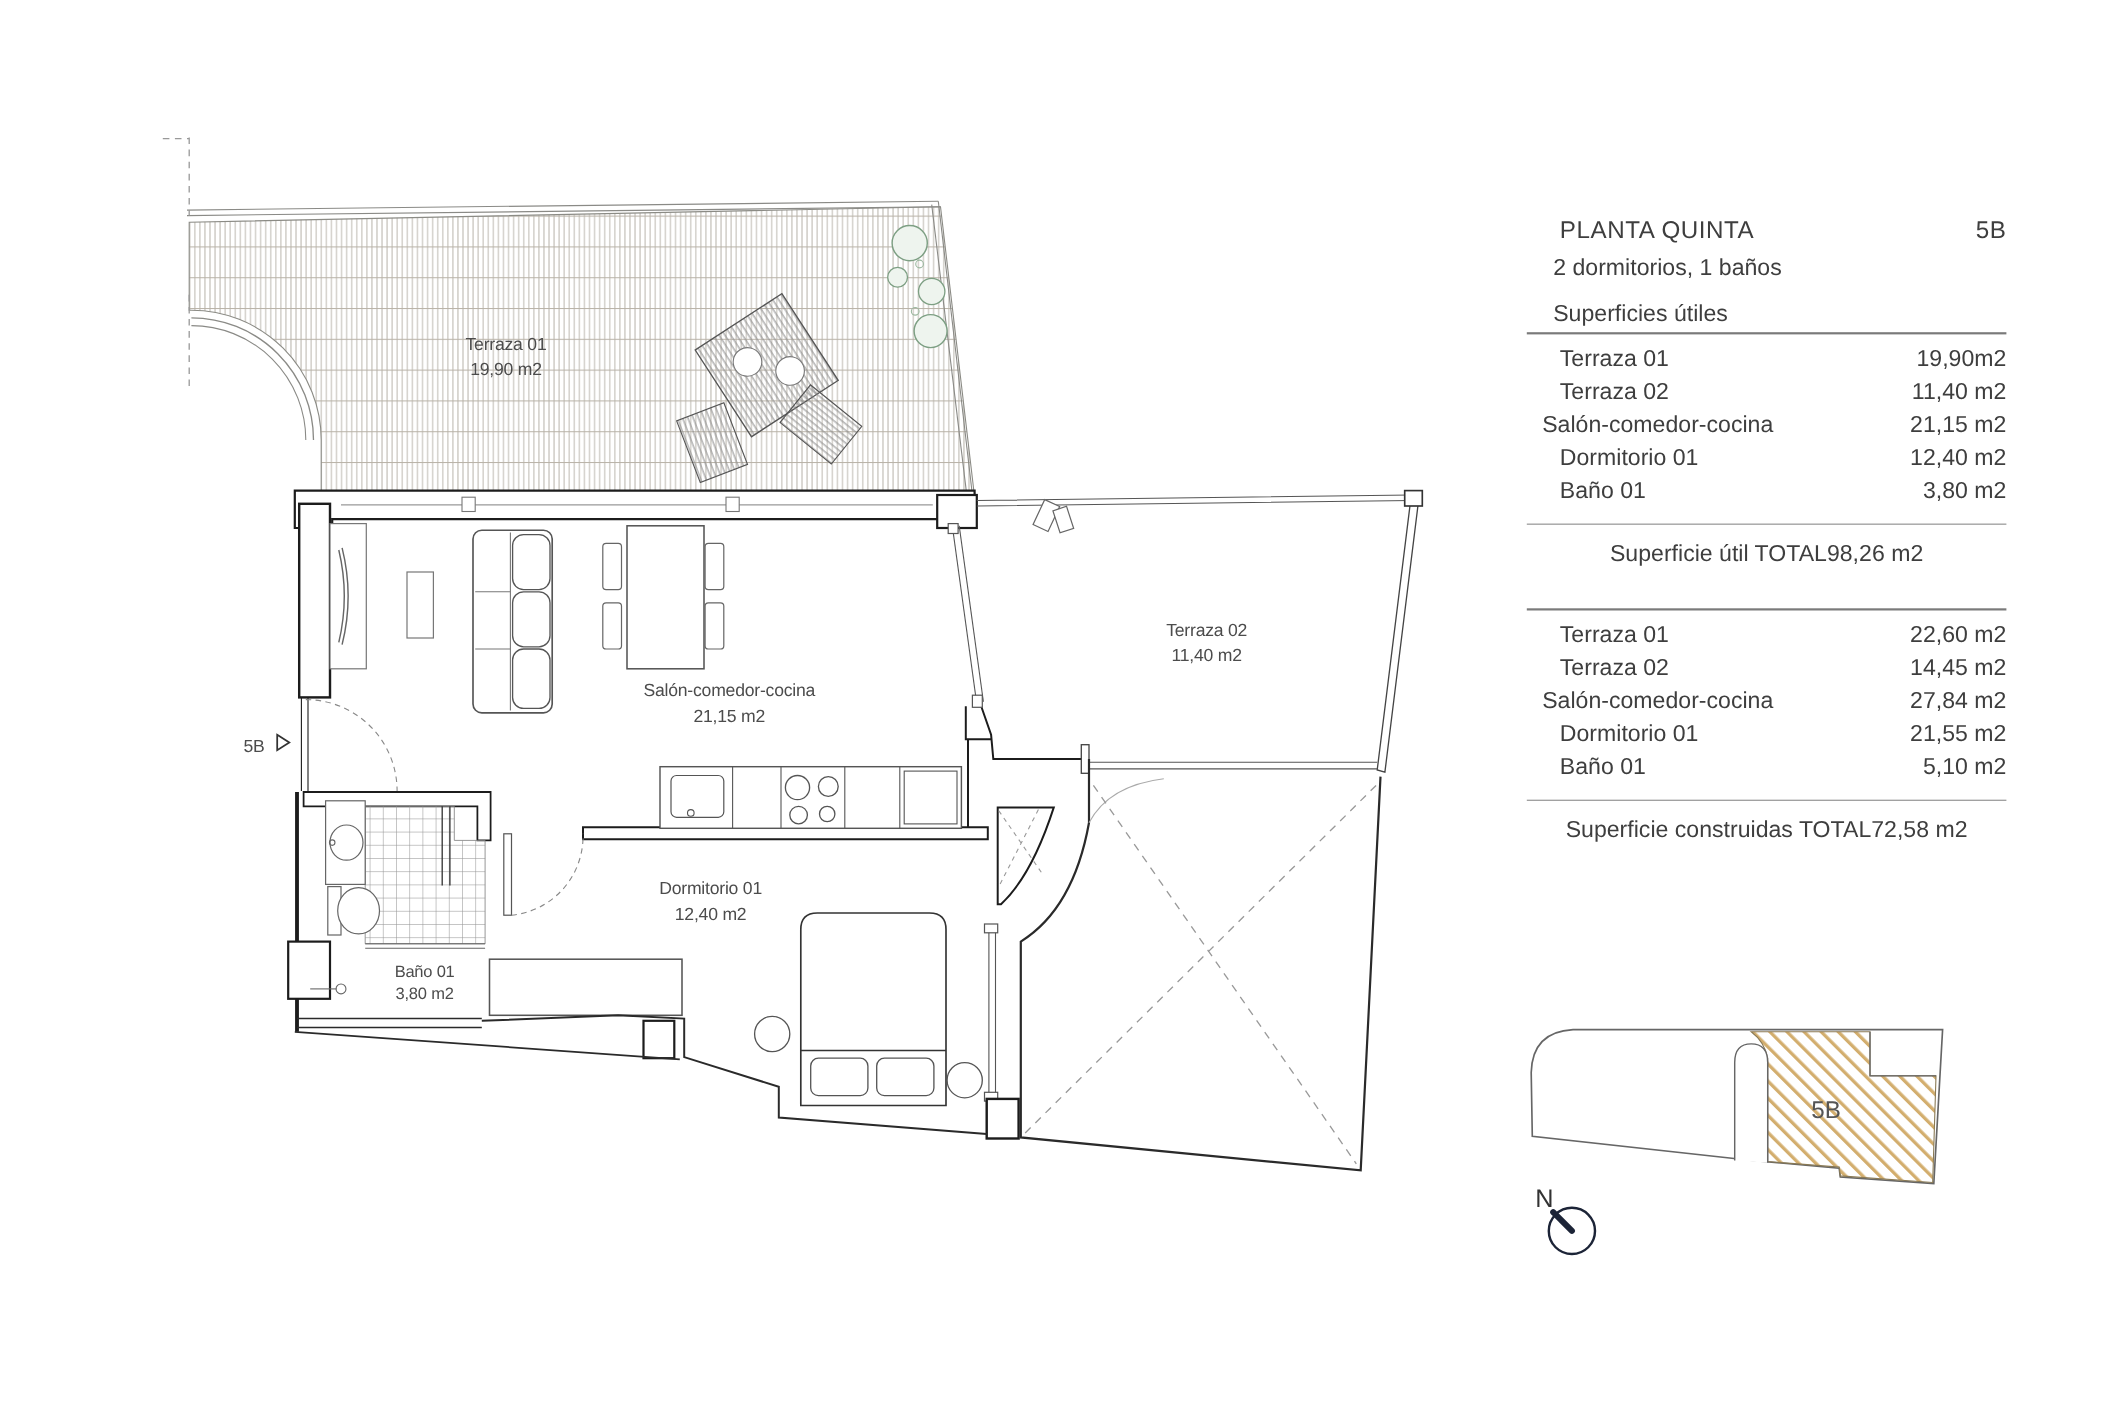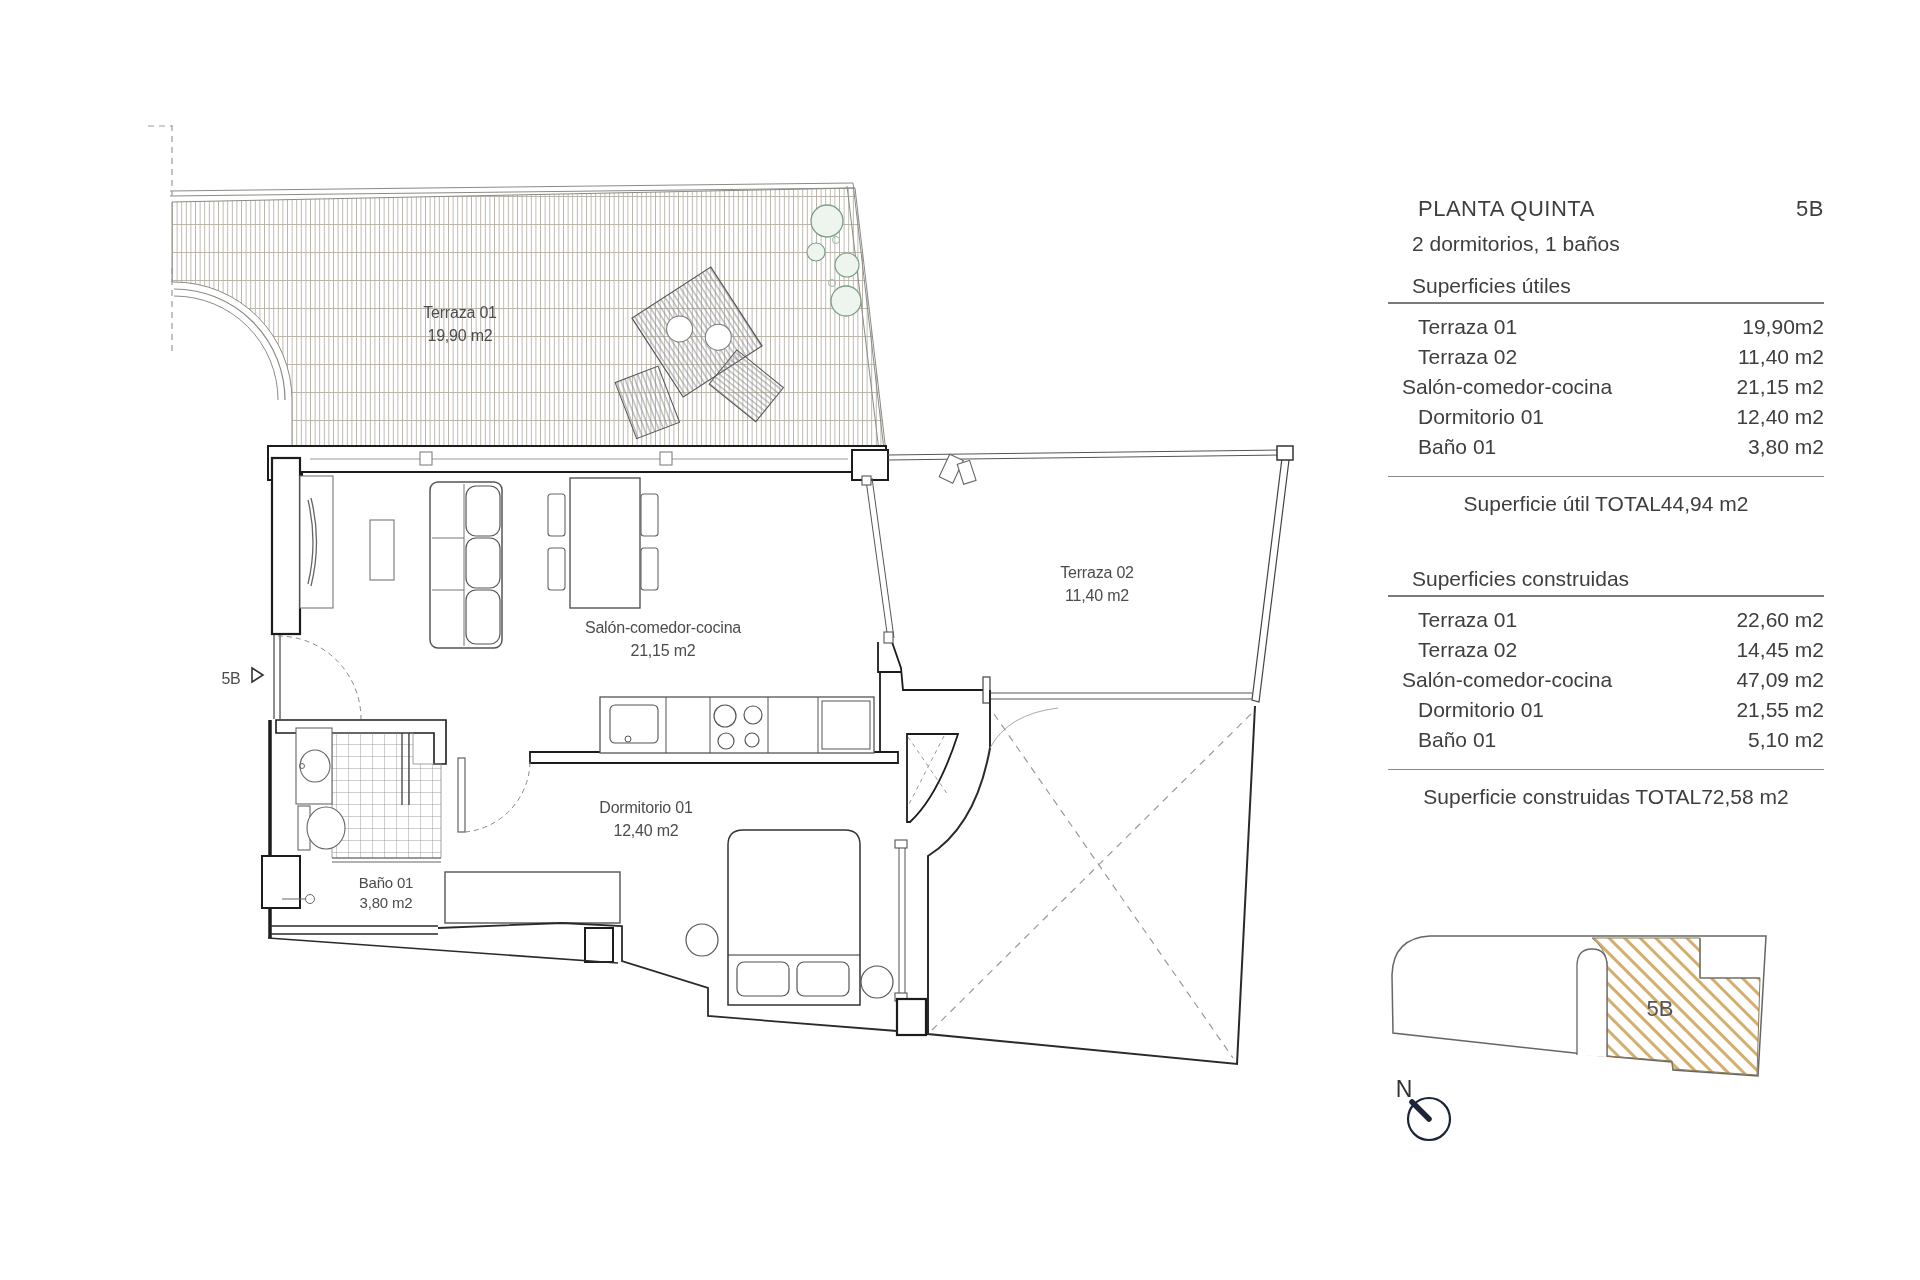--- a/index.html
+++ b/index.html
@@ -270,39 +270,38 @@
       <span class="val">12,40 m2</span>
     </div>
     <div class="row">
       <span class="name">Baño 01</span>
       <span class="val">3,80 m2</span>
     </div>
   </div>
   <hr class="thin" style="margin-top:14px">
   <div class="total-row">
     <span>Superficie útil TOTAL</span>
-    <span>44,94 m2</span>
+    <span>98,26 m2</span>
   </div>
 
   <div class="gap"></div>
 
-  <div class="heading">Superficies construidas</div>
   <hr>
   <div class="rows">
     <div class="row">
       <span class="name">Terraza 01</span>
       <span class="val">22,60 m2</span>
     </div>
     <div class="row">
       <span class="name">Terraza 02</span>
       <span class="val">14,45 m2</span>
     </div>
     <div class="row salon">
       <span class="name">Salón-comedor-cocina</span>
-      <span class="val">47,09 m2</span>
+      <span class="val">27,84 m2</span>
     </div>
     <div class="row">
       <span class="name">Dormitorio 01</span>
       <span class="val">21,55 m2</span>
     </div>
     <div class="row">
       <span class="name">Baño 01</span>
       <span class="val">5,10 m2</span>
     </div>
   </div>

